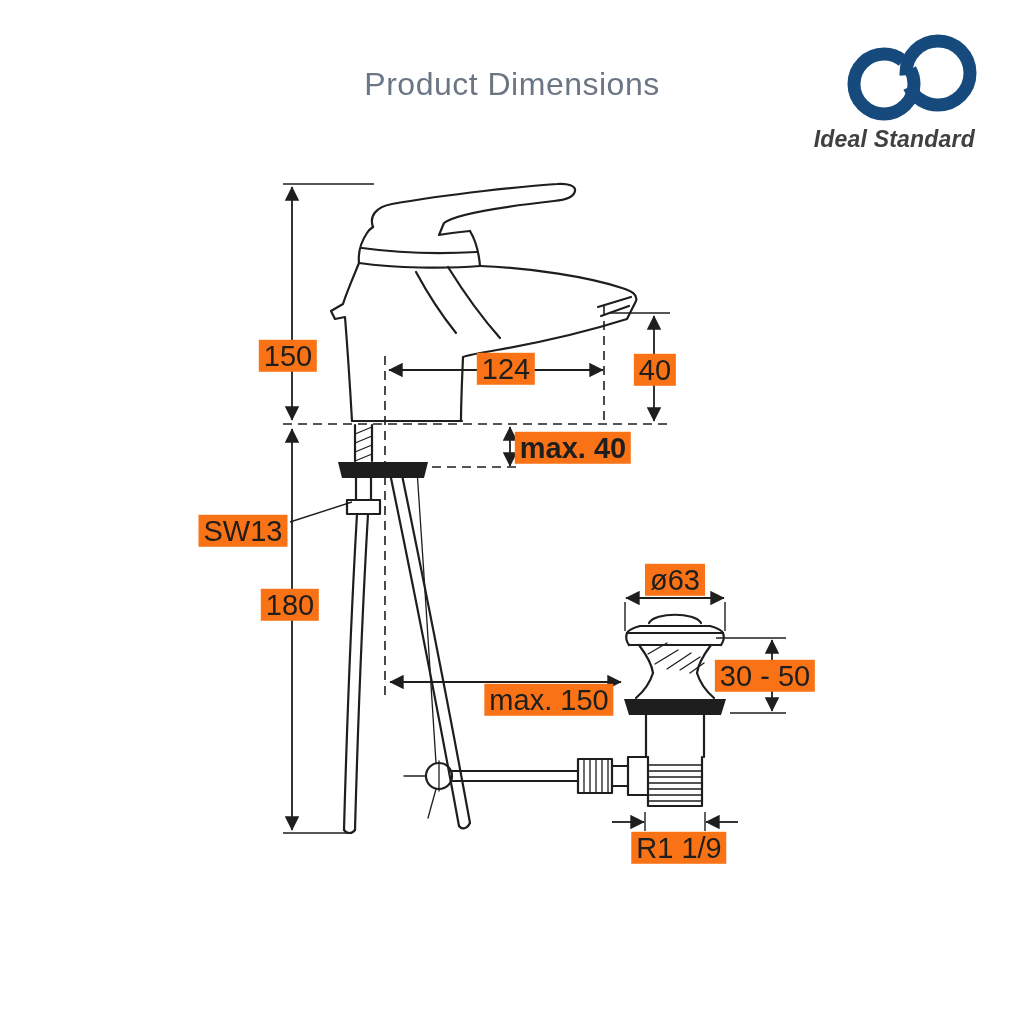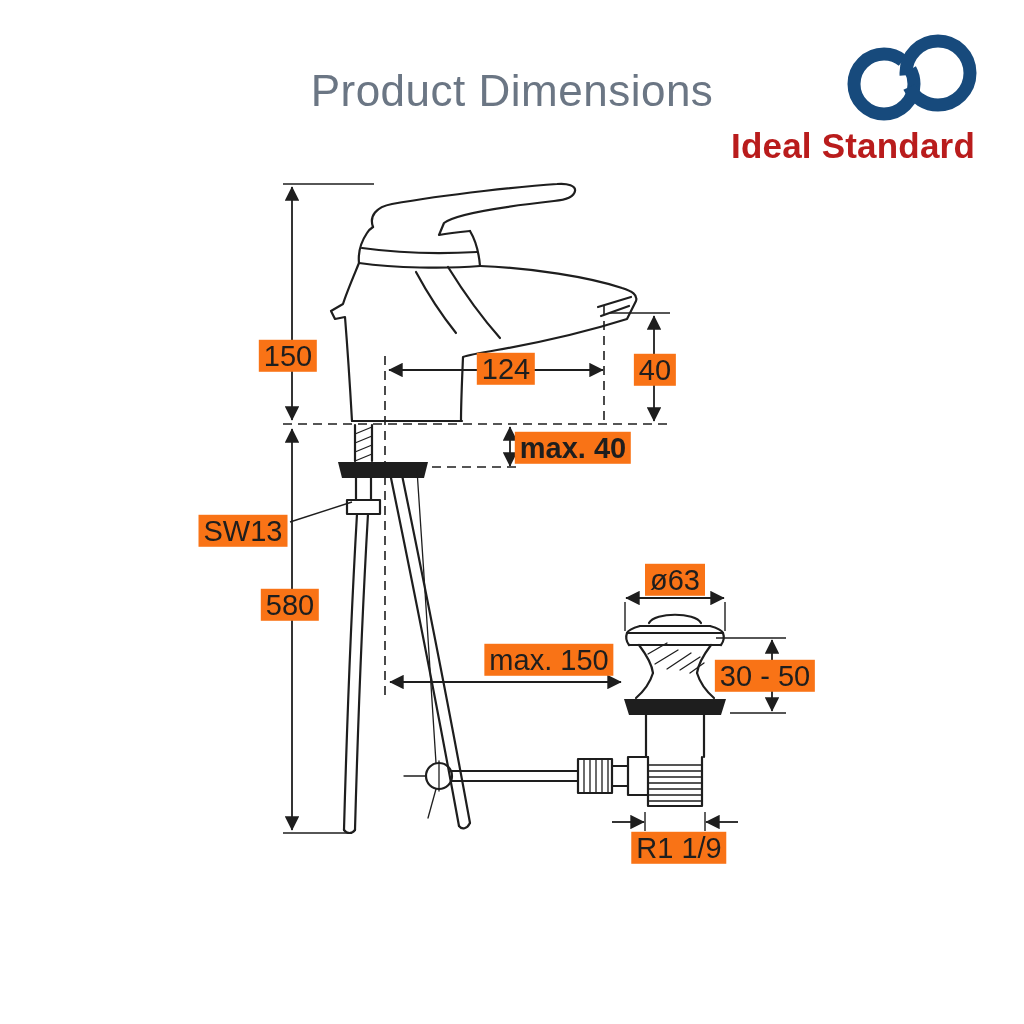--- a/index.html
+++ b/index.html
@@ -7,30 +7,31 @@
     --brand:#174a7c;
     --title:#6b7684;
   }
   *{margin:0;padding:0;box-sizing:border-box;}
   html,body{width:1024px;height:1024px;background:#ffffff;overflow:hidden;
     font-family:"Liberation Sans", sans-serif;}
   .stage{position:relative;width:1024px;height:1024px;background:#fff;}
 
   .page-title{
     position:absolute;top:66px;left:0;width:100%;
-    text-align:center;font-size:44px;font-weight:400;
+    text-align:center;font-size:32px;font-weight:400;
     letter-spacing:.5px;color:var(--title);
   }
 
   .logo-rings{position:absolute;left:840px;top:26px;width:140px;height:104px;}
   .logo-rings circle{fill:none;stroke:var(--brand);stroke-width:13;}
   .brand-name{
     position:absolute;top:126px;right:49px;
-    font-size:35px;font-weight:700;color:#b91c1c;letter-spacing:.2px;
+    font-size:23px;font-weight:700;color:#404040;letter-spacing:.2px;
     white-space:nowrap;
+    font-style:italic;
   }
 
   .drawing{position:absolute;left:0;top:0;width:1024px;height:1024px;}
 
   .outline{stroke:var(--ink);stroke-width:2.2;fill:none;
     stroke-linecap:round;stroke-linejoin:round;}
   .thin{stroke:var(--ink);stroke-width:1.3;fill:none;stroke-linecap:round;}
   .solidfill{fill:var(--ink);stroke:none;}
   .dim{stroke:var(--ink);stroke-width:1.8;fill:none;}
   .ext{stroke:var(--ink);stroke-width:1.4;fill:none;}
@@ -163,20 +164,20 @@
       <line class="ext" x1="290" y1="522" x2="352" y2="502"></line>
     </g>
   </svg>
 
   <div>
     <div class="dim-label" style="left:288px;top:356px;">150</div>
     <div class="dim-label" style="left:506px;top:369px;">124</div>
     <div class="dim-label" style="left:655px;top:370px;">40</div>
     <div class="dim-label" style="left:573px;top:448px;font-weight:bold;">max. 40</div>
     <div class="dim-label" style="left:243px;top:531px;">SW13</div>
-    <div class="dim-label" style="left:290px;top:605px;">580</div>
-    <div class="dim-label" style="left:549px;top:660px;">max. 150</div>
+    <div class="dim-label" style="left:290px;top:605px;">180</div>
+    <div class="dim-label" style="left:549px;top:700px;">max. 150</div>
     <div class="dim-label" style="left:675px;top:580px;">ø63</div>
     <div class="dim-label" style="left:765px;top:676px;">30 - 50</div>
     <div class="dim-label" style="left:679px;top:848px;">R1 1/9</div>
   </div>
 
 </div>
 
 </body></html>

